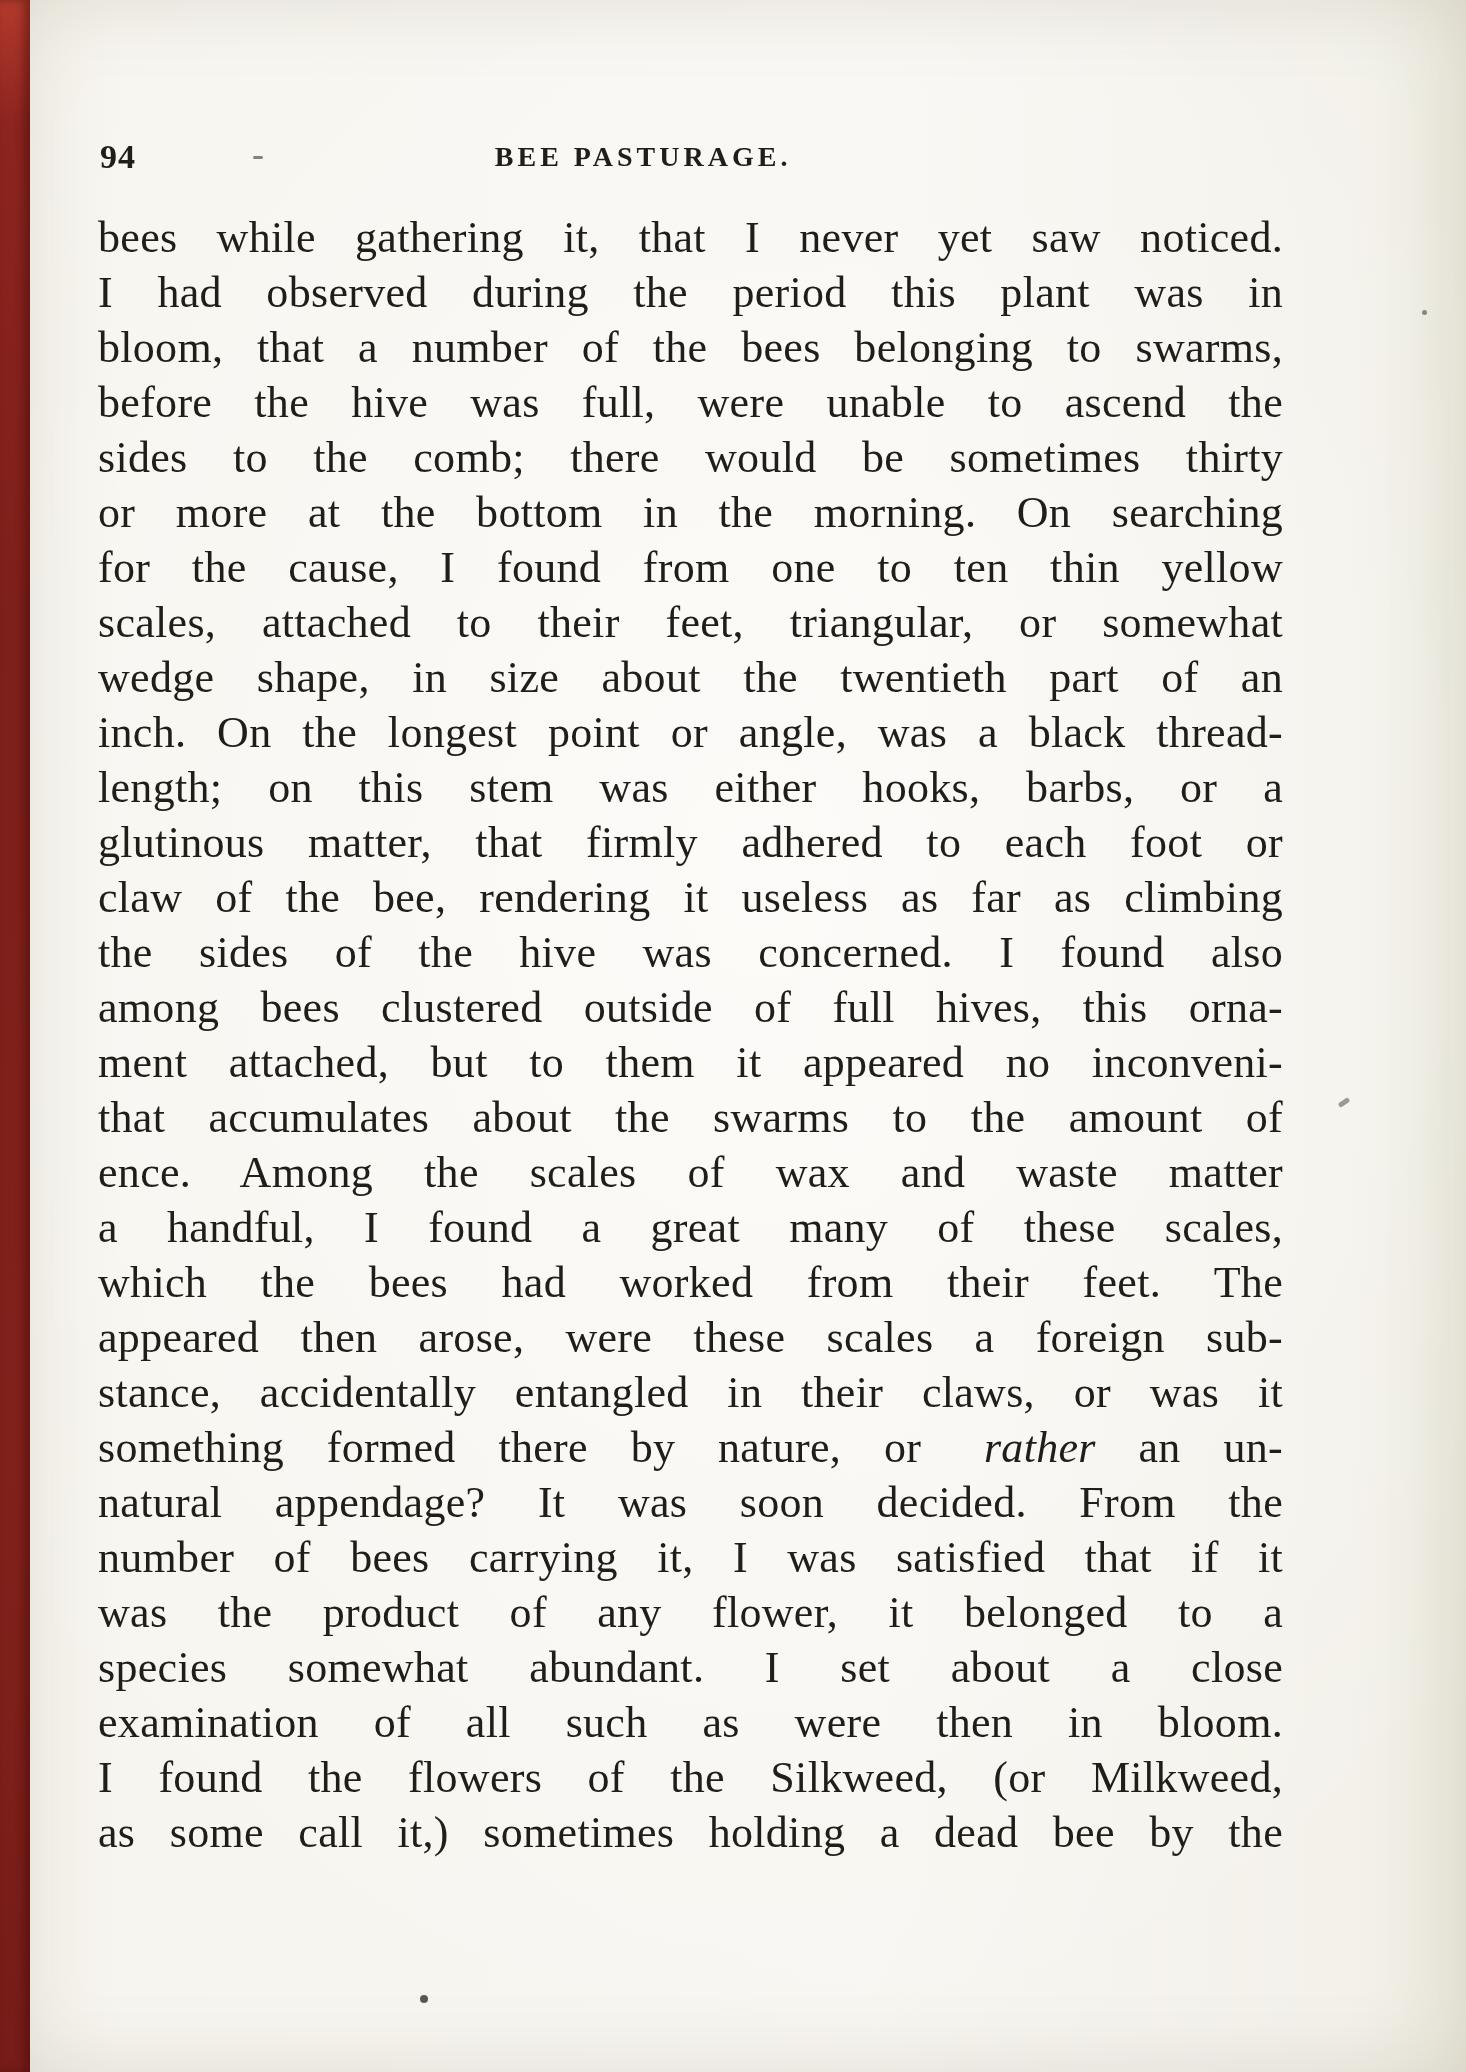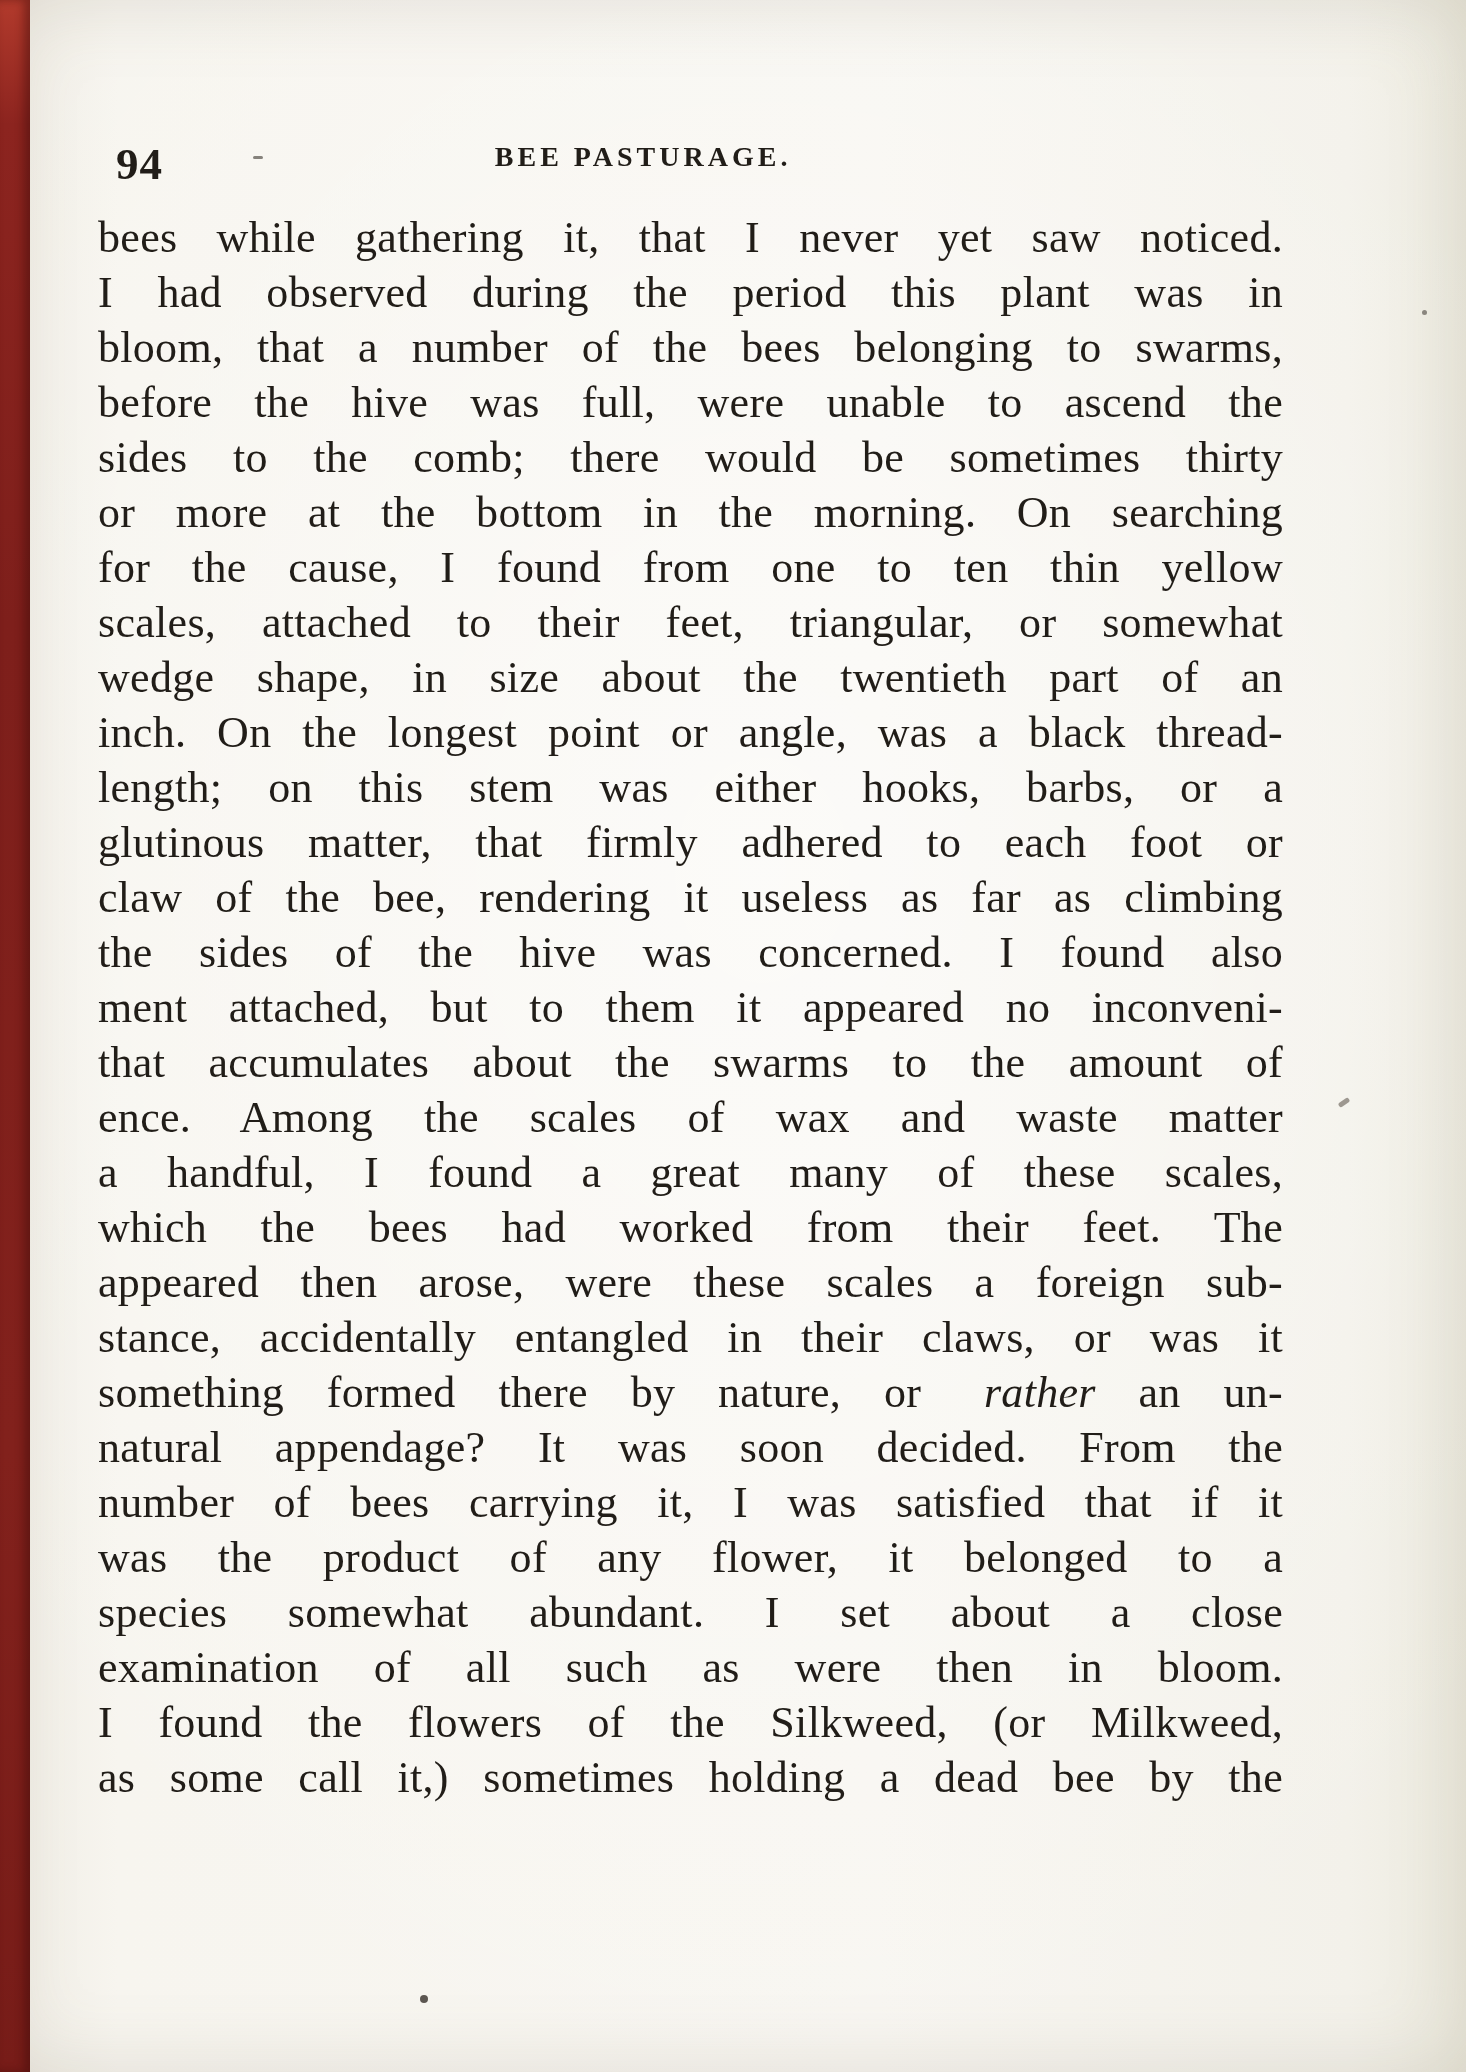--- a/index.html
+++ b/index.html
@@ -37,24 +37,23 @@
   }
   .header-row {
     position: relative;
     height: 46px;
     margin-bottom: 26px;
   }
   .page-number {
     position: absolute;
     left: 2px;
     top: 0;
-    font-size: 45px;
+    font-size: 34px;
     font-weight: 700;
     letter-spacing: 1px;
-    margin-left: 16px;
   }
   .running-title {
     position: absolute;
     left: 46%;
     top: 3px;
     transform: translateX(-50%);
     font-size: 28px;
     font-weight: 700;
     letter-spacing: 4px;
     white-space: nowrap;
@@ -134,20 +133,21 @@
         <div class="line">sides to the comb; there would be sometimes thirty</div>
         <div class="line">or more at the bottom in the morning. On searching</div>
         <div class="line">for the cause, I found from one to ten thin yellow</div>
         <div class="line">scales, attached to their feet, triangular, or somewhat</div>
         <div class="line">wedge shape, in size about the twentieth part of an</div>
         <div class="line">inch. On the longest point or angle, was a black thread-</div>
         <div class="line">length; on this stem was either hooks, barbs, or a</div>
         <div class="line">glutinous matter, that firmly adhered to each foot or</div>
         <div class="line">claw of the bee, rendering it useless as far as climbing</div>
         <div class="line">the sides of the hive was concerned. I found also</div>
+        <div class="line">among bees clustered outside of full hives, this orna-</div>
         <div class="line">ment attached, but to them it appeared no inconveni-</div>
         <div class="line">that accumulates about the swarms to the amount of</div>
         <div class="line">ence. Among the scales of wax and waste matter</div>
         <div class="line">a handful, I found a great many of these scales,</div>
         <div class="line">which the bees had worked from their feet. The</div>
         <div class="line">appeared then arose, were these scales a foreign sub-</div>
         <div class="line">stance, accidentally entangled in their claws, or was it</div>
         <div class="line">something formed there by nature, or <i>rather</i> an un-</div>
         <div class="line">natural appendage? It was soon decided. From the</div>
         <div class="line">number of bees carrying it, I was satisfied that if it</div>

